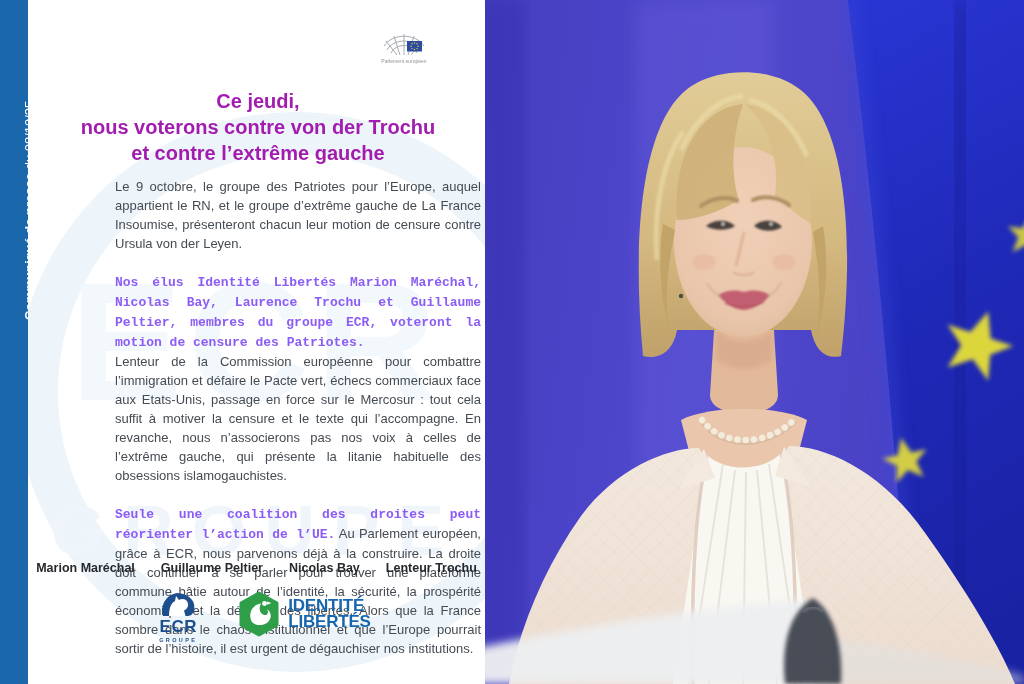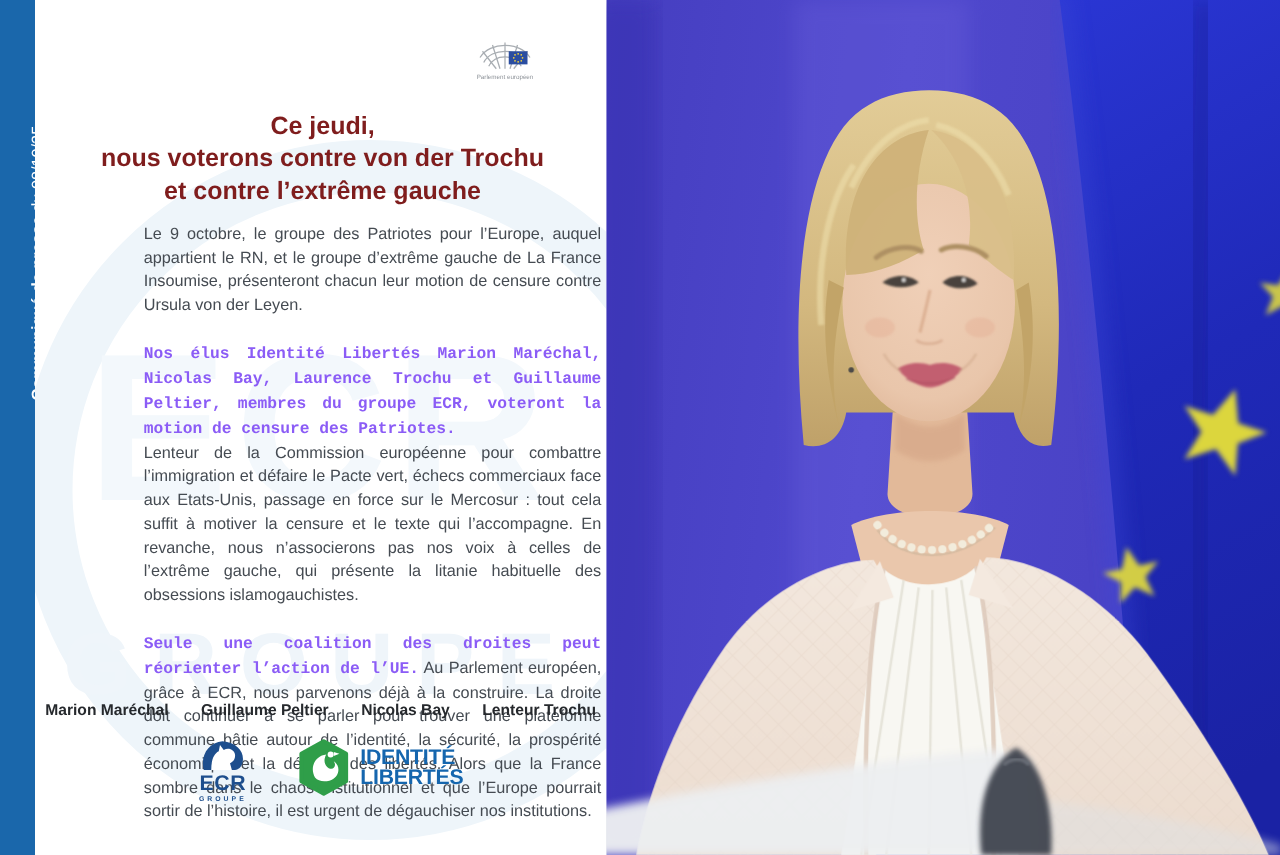--- a/index.html
+++ b/index.html
@@ -21,21 +21,21 @@
   .wm-circle{position:absolute;left:-12px;top:112px;width:560px;height:560px;border-radius:50%;
      border:42px solid #eef5fa;box-sizing:border-box;z-index:0;}
   .wm-big{position:absolute;left:0;top:258px;width:457px;text-align:center;z-index:0;
      font-size:168px;font-weight:bold;color:#f3f8fc;letter-spacing:6px;line-height:1;}
   .wm-groupe{position:absolute;left:0;top:496px;width:457px;text-align:center;z-index:0;
      font-size:70px;font-weight:bold;color:#eff5fa;letter-spacing:18px;line-height:1;}
 
   .ep-logo{position:absolute;left:350px;top:30px;z-index:2;width:52px;text-align:center;}
 
   .title{position:absolute;left:20px;top:88px;width:420px;z-index:2;text-align:center;
-     color:#7f1d1d;font-weight:bold;font-size:20px;line-height:26px;}
+     color:#a21caf;font-weight:bold;font-size:20px;line-height:26px;}
 
   .body-text{position:absolute;left:47px;top:177px;width:366px;z-index:2;
      color:#454b52;font-size:13px;line-height:19px;text-align:justify;margin-left:40px;}
   .body-text p{margin:0 0 19px 0;}
   .body-text p.tight{margin-bottom:0;}
   .body-text strong{color:#8b5cf6;font-family:Liberation Mono, monospace;}
 
   .names{position:absolute;left:0;top:561px;width:457px;z-index:2;
      display:flex;justify-content:center;gap:26px;
      font-weight:bold;font-size:12.5px;color:#26292d;}

